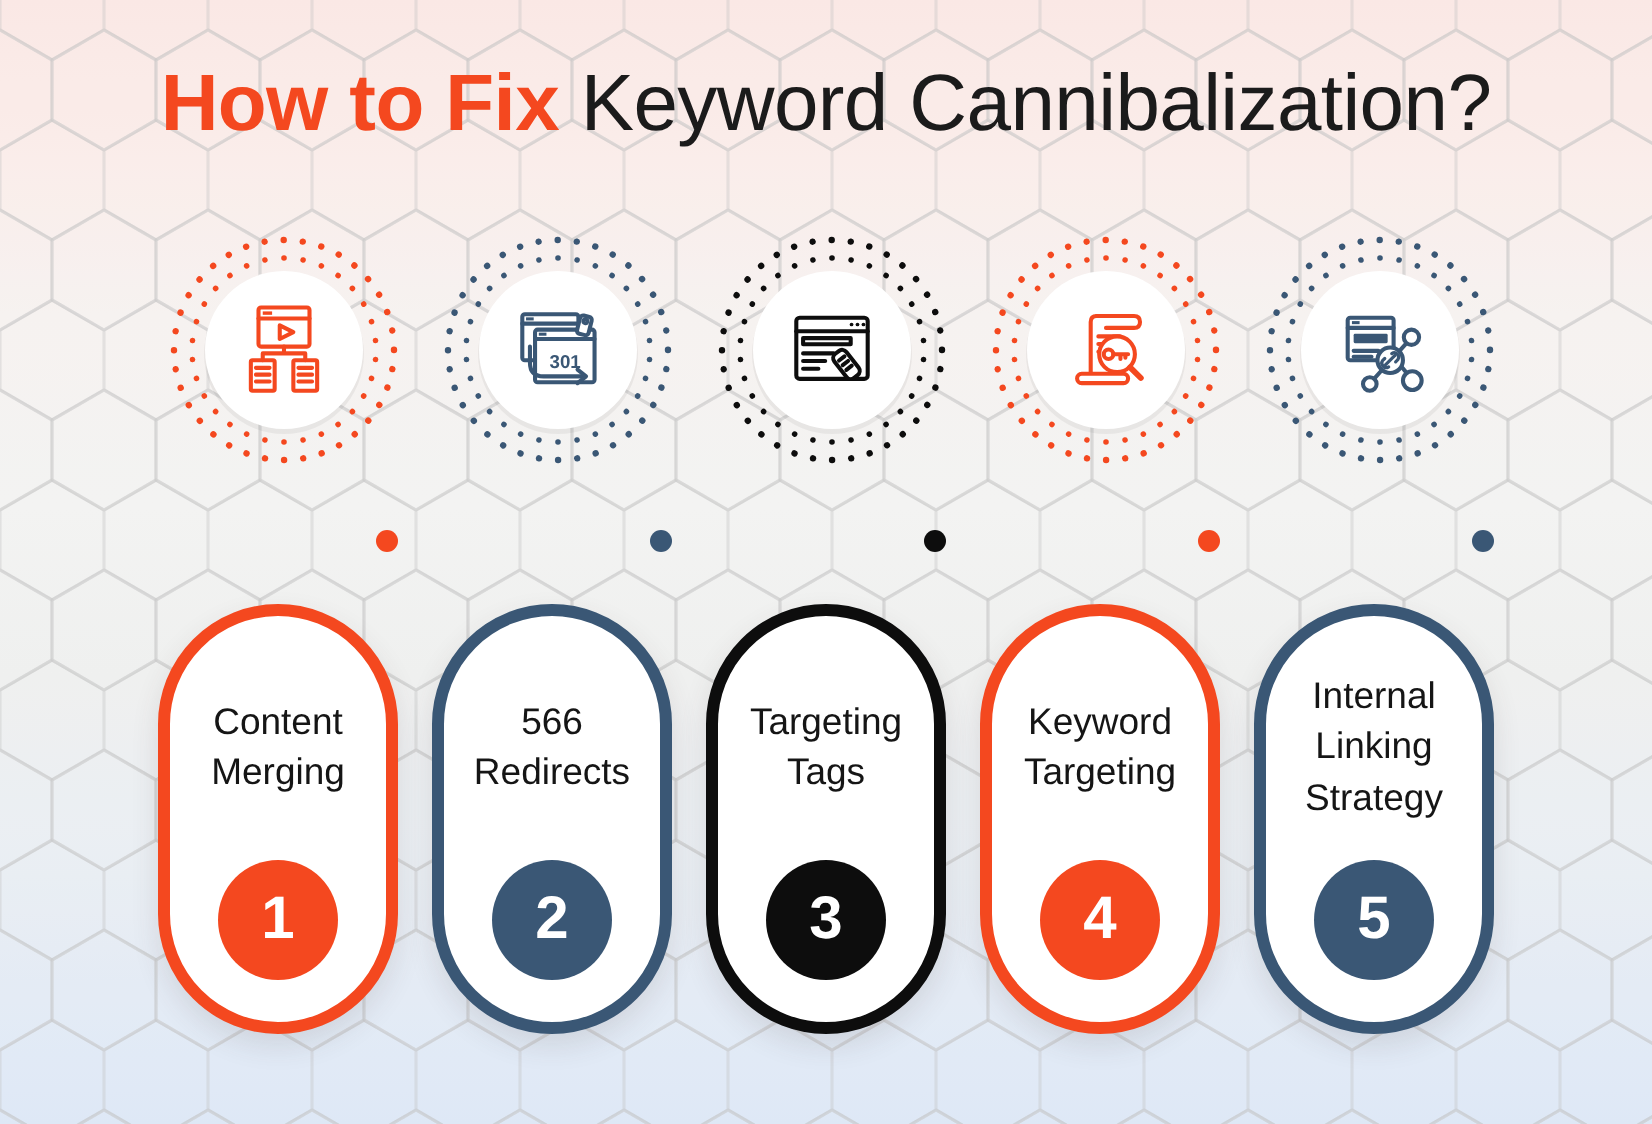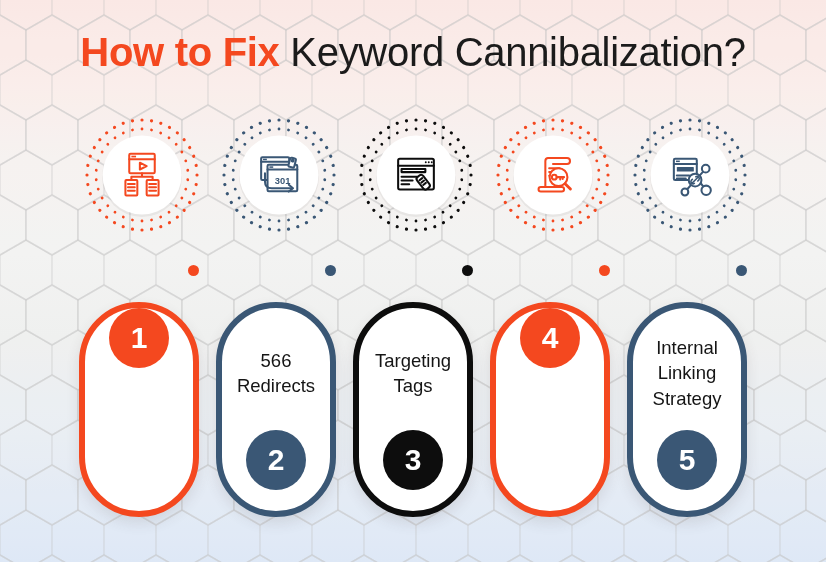--- a/index.html
+++ b/index.html
@@ -88,20 +88,21 @@
             <path d="M30 28 V32 M17.5 32 H42.5 M17.5 32 V36 M42.5 32 V36"></path>
             <rect x="10.5" y="36" width="14" height="18" rx="1"></rect>
             <path d="M13.5 40.5 H21.5 M13.5 44.5 H21.5 M13.5 48.5 H21.5"></path>
             <rect x="35.5" y="36" width="14" height="18" rx="1"></rect>
             <path d="M38.5 40.5 H46.5 M38.5 44.5 H46.5 M38.5 48.5 H46.5"></path>
           </g>
         </svg>
       </div>
       <div class="connector-dot"></div>
       <div class="card">
+        <div class="card-label">Content Merging</div>
         <div class="num">1</div>
       </div>
     </div>
 
     <div class="step" style="--accent: #3A5775;">
       <div class="ring">
         <svg width="114" height="114" viewBox="0 0 114 114">
           <circle cx="57" cy="57" r="55" fill="none" stroke="currentColor" stroke-width="3.2" stroke-linecap="round" pathLength="360" stroke-dasharray="0.01 9.99"></circle>
           <circle cx="57" cy="57" r="46" fill="none" stroke="currentColor" stroke-width="2.8" stroke-linecap="round" pathLength="360" stroke-dasharray="0.01 11.99" stroke-dashoffset="6"></circle>
           <circle cx="57" cy="59" r="40" fill="rgba(0,0,0,0.05)"></circle>
@@ -173,20 +174,21 @@
             <path d="M25.5 22 H38 M25.5 26.5 H41 M25.5 31 H32"></path>
             <circle cx="36.5" cy="32.5" r="10.5" fill="#ffffff"></circle>
             <path d="M44.2 40.2 L50.5 46.5" stroke-width="3.4"></path>
             <circle cx="31.5" cy="32.5" r="2.8"></circle>
             <path d="M34.3 32.5 H43 M38.5 32.5 V35.3 M41.4 32.5 V34.6"></path>
           </g>
         </svg>
       </div>
       <div class="connector-dot"></div>
       <div class="card">
+        <div class="card-label">Keyword Targeting</div>
         <div class="num">4</div>
       </div>
     </div>
 
     <div class="step" style="--accent: #3A5775;">
       <div class="ring">
         <svg width="114" height="114" viewBox="0 0 114 114">
           <circle cx="57" cy="57" r="55" fill="none" stroke="currentColor" stroke-width="3.2" stroke-linecap="round" pathLength="360" stroke-dasharray="0.01 9.99"></circle>
           <circle cx="57" cy="57" r="46" fill="none" stroke="currentColor" stroke-width="2.8" stroke-linecap="round" pathLength="360" stroke-dasharray="0.01 11.99" stroke-dashoffset="6"></circle>
           <circle cx="57" cy="59" r="40" fill="rgba(0,0,0,0.05)"></circle>

